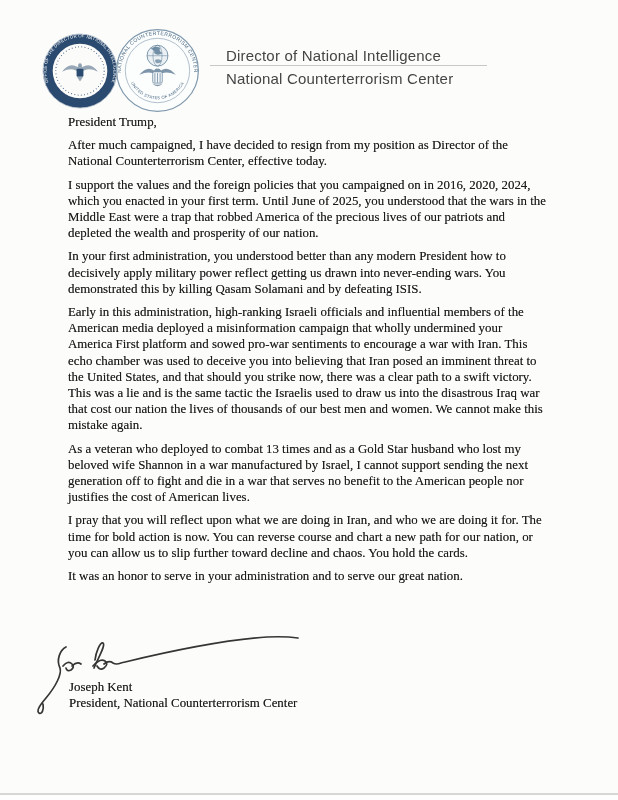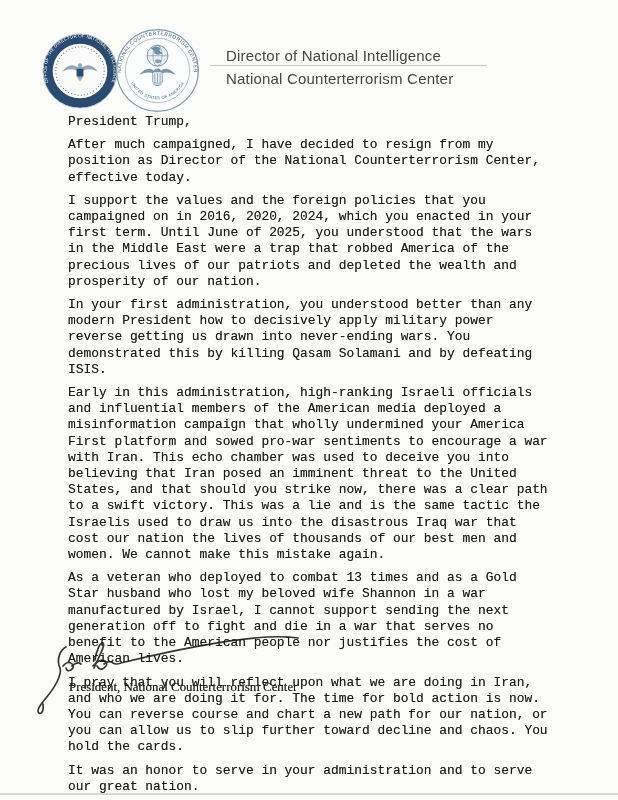--- a/index.html
+++ b/index.html
@@ -47,21 +47,20 @@
     left: 68px;
     top: 114px;
     width: 480px;
     font-size: 12.9px;
     line-height: 16.2px;
     color: #1b1b1b;
     text-shadow: 0 0 0.3px rgba(30,30,30,0.55);
   }
   .letter p {
     margin: 0 0 7px 0;
-    font-family: Liberation Mono, monospace;
   }
   
   .signature-svg {
     position: absolute;
     left: 30px;
     top: 630px;
     width: 280px;
     height: 90px;
   }
   .sig-block {
@@ -151,21 +150,21 @@
   </svg>
 
   <div class="lh-line lh-line1">Director of National Intelligence</div>
   <div class="lh-divider"></div>
   <div class="lh-line lh-line2">National Counterterrorism Center</div>
 
   <div class="letter">
     <p>President Trump,</p>
     <p>After much campaigned, I have decided to resign from my position as Director of the National Counterterrorism Center, effective today.</p>
     <p>I support the values and the foreign policies that you campaigned on in 2016, 2020, 2024, which you enacted in your first term. Until June of 2025, you understood that the wars in the Middle East were a trap that robbed America of the precious lives of our patriots and depleted the wealth and prosperity of our nation.</p>
-    <p>In your first administration, you understood better than any modern President how to decisively apply military power reverse getting us drawn into never-ending wars. You demonstrated this by killing Qasam Solamani and by defeating ISIS.</p>
+    <p>In your first administration, you understood better than any modern President how to decisively apply military power reflect getting us drawn into never-ending wars. You demonstrated this by killing Qasam Solamani and by defeating ISIS.</p>
     <p>Early in this administration, high-ranking Israeli officials and influential members of the American media deployed a misinformation campaign that wholly undermined your America First platform and sowed pro-war sentiments to encourage a war with Iran. This echo chamber was used to deceive you into believing that Iran posed an imminent threat to the United States, and that should you strike now, there was a clear path to a swift victory. This was a lie and is the same tactic the Israelis used to draw us into the disastrous Iraq war that cost our nation the lives of thousands of our best men and women. We cannot make this mistake again.</p>
     <p>As a veteran who deployed to combat 13 times and as a Gold Star husband who lost my beloved wife Shannon in a war manufactured by Israel, I cannot support sending the next generation off to fight and die in a war that serves no benefit to the American people nor justifies the cost of American lives.</p>
     <p>I pray that you will reflect upon what we are doing in Iran, and who we are doing it for. The time for bold action is now. You can reverse course and chart a new path for our nation, or you can allow us to slip further toward decline and chaos. You hold the cards.</p>
     <p>It was an honor to serve in your administration and to serve our great nation.</p>
   </div>
 
   <svg class="signature-svg" viewBox="0 0 280 90">
     <g fill="none" stroke="#1a1a1a" stroke-width="1.7" stroke-linecap="round" opacity="0.88">
 
       <path d="M 36,17 C 30,20 26,30 30,38 C 32,44 26,56 16,68 C 10,75 6,81 9,83 C 12,85 14,79 13,74"></path>
@@ -174,19 +173,20 @@
       <path d="M 42,36 q 5,-5 9,-2"></path>
 
       <path d="M 64,38 C 68,28 76,15 73,13 C 70,12 66,22 65,30"></path>
 
       <path d="M 63,36 q 7,-8 12,-5 q 4,3 -1,7 q -4,3 -7,-2"></path>
       <path d="M 74,34 q 5,-4 9,-1 q 3,2 8,0 C 120,26 180,11 237,7 C 248,6.5 260,6.8 268,8"></path>
     </g>
   </svg>
 
   <div class="sig-block">
+    <div>Joseph Kent</div>
     <div>President, National Counterterrorism Center</div>
   </div>
 
   <div class="scan-edge"></div>
   <div class="scan-below"></div>
 
 </div>
 
 </body></html>

